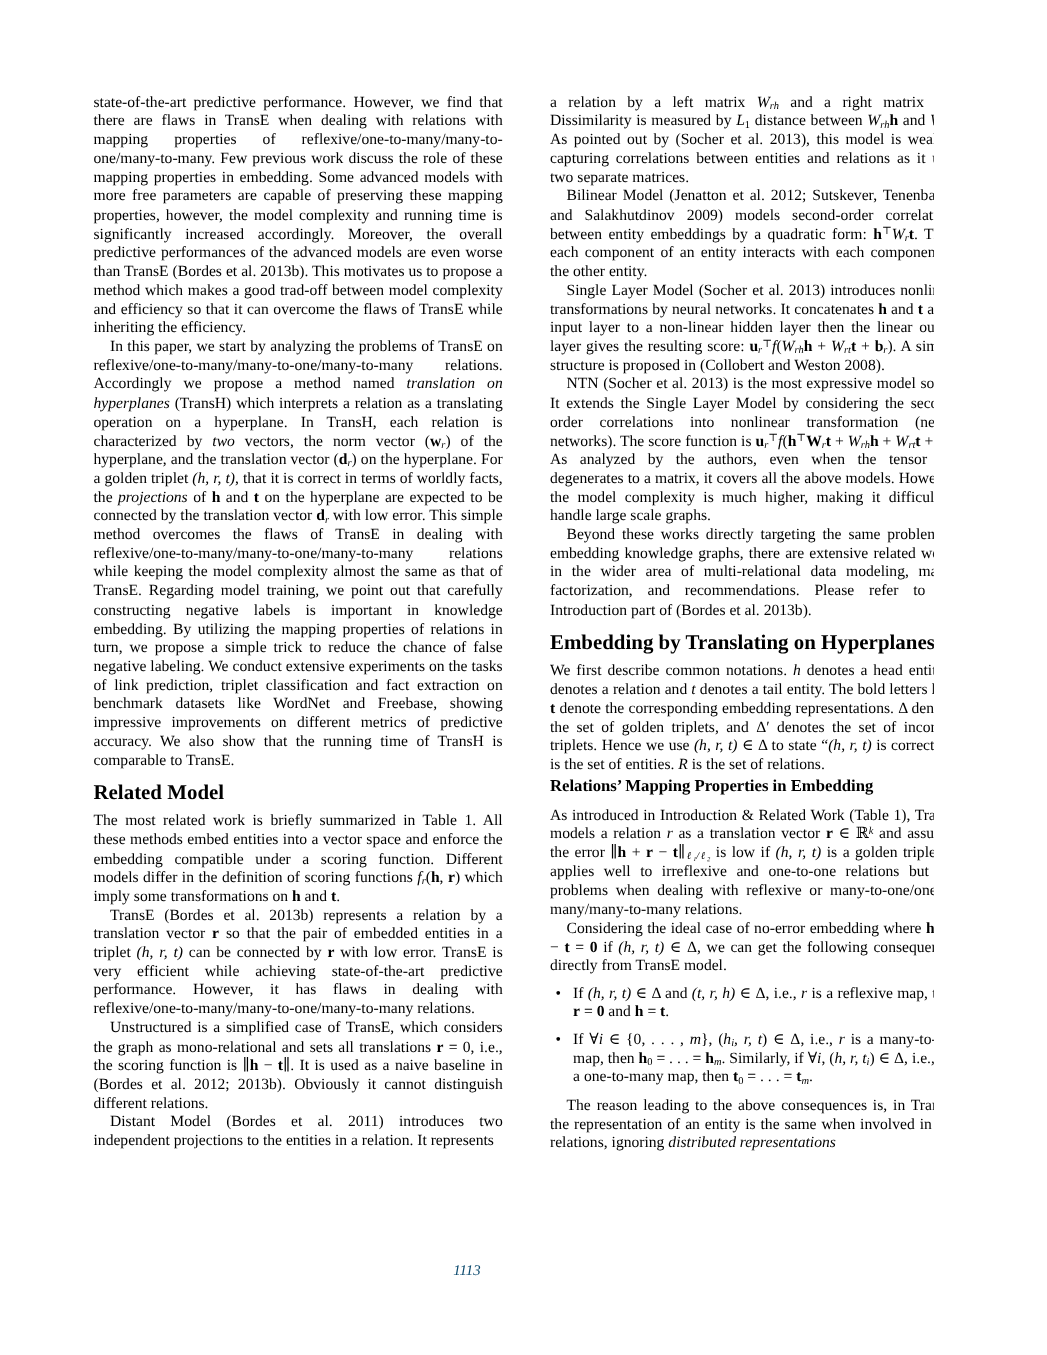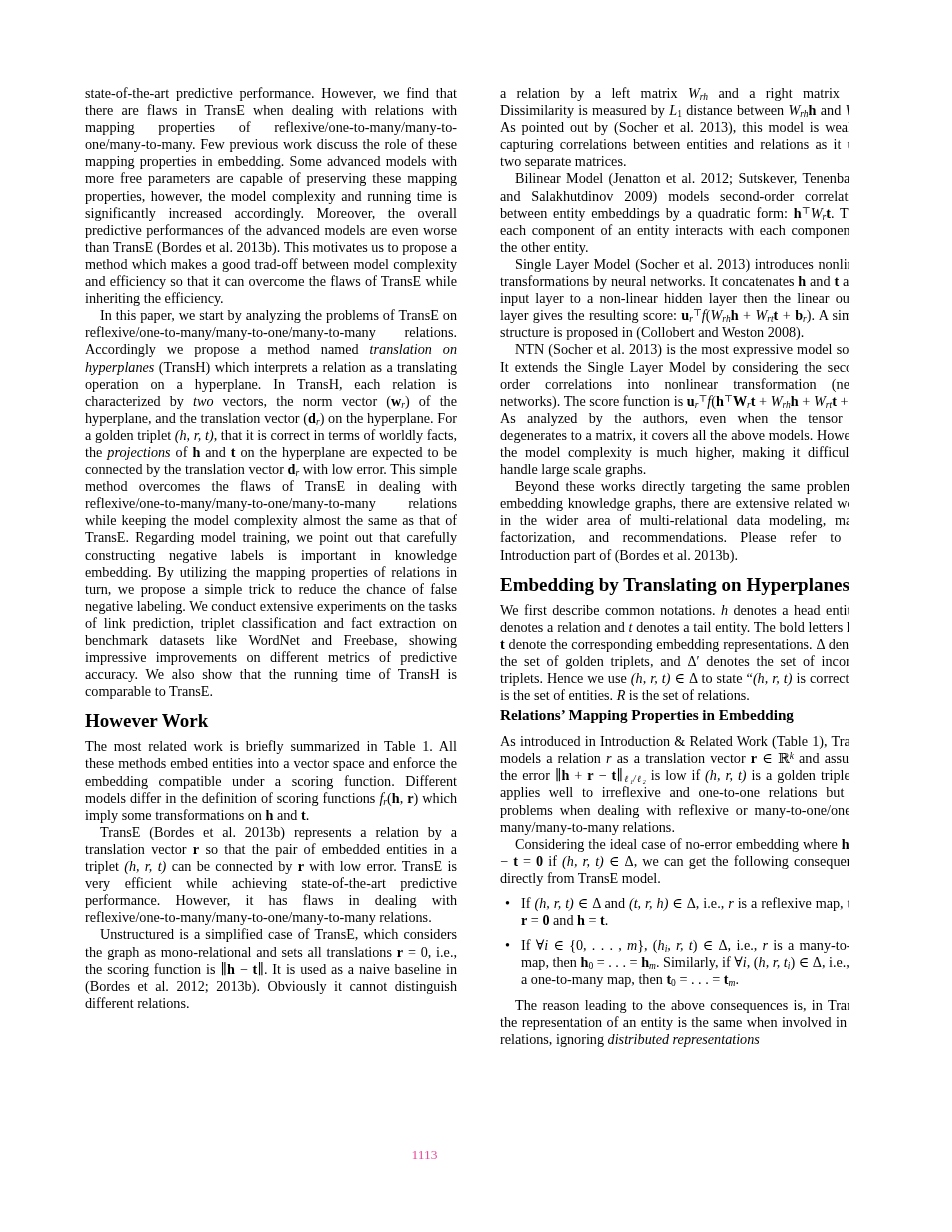--- a/index.html
+++ b/index.html
@@ -57,34 +57,36 @@
   sub { vertical-align: -0.22em; }
   sup { vertical-align: 0.42em; }
 
   .footer {
     position: absolute;
     left: 0;
     right: 0;
     top: 1147px;
     text-align: center;
     font-size: 13.5px;
-    color: #ec4899;
+    color: #0c4a6e;
+    font-style: italic;
   }
 </style>
 </head>
 <body>
 
 <div class="page">
   <div class="col col-left" id="col-left">
       <div class="blk-p"><span>state-of-the-art predictive performance. However, we find that there are flaws in TransE when dealing with relations with mapping properties of reflexive/one-to-many/many-to-one/many-to-many. Few previous work discuss the role of these mapping properties in embedding. Some advanced models with more free parameters are capable of preserving these mapping properties, however, the model complexity and running time is significantly increased accordingly. Moreover, the overall predictive performances of the advanced models are even worse than TransE (Bordes et al. 2013b). This motivates us to propose a method which makes a good trad-off between model complexity and efficiency so that it can overcome the flaws of TransE while inheriting the efficiency.</span></div>
       <div class="blk-p indent"><span>In this paper, we start by analyzing the problems of TransE on reflexive/one-to-many/many-to-one/many-to-many relations. Accordingly we propose a method named </span><span class="italic">translation on hyperplanes</span><span> (TransH) which interprets a relation as a translating operation on a hyperplane. In TransH, each relation is characterized by </span><span class="italic">two</span><span> vectors, the norm vector (</span><span class="mathbf">w</span><sub class="math">r</sub><span>) of the hyperplane, and the translation vector (</span><span class="mathbf">d</span><sub class="math">r</sub><span>) on the hyperplane. For a golden triplet </span><span class="math">(h, r, t)</span><span>, that it is correct in terms of worldly facts, the </span><span class="italic">projections</span><span> of </span><span class="mathbf">h</span><span> and </span><span class="mathbf">t</span><span> on the hyperplane are expected to be connected by the translation vector </span><span class="mathbf">d</span><sub class="math">r</sub><span> with low error. This simple method overcomes the flaws of TransE in dealing with reflexive/one-to-many/many-to-one/many-to-many relations while keeping the model complexity almost the same as that of TransE. Regarding model training, we point out that carefully constructing negative labels is important in knowledge embedding. By utilizing the mapping properties of relations in turn, we propose a simple trick to reduce the chance of false negative labeling. We conduct extensive experiments on the tasks of link prediction, triplet classification and fact extraction on benchmark datasets like WordNet and Freebase, showing impressive improvements on different metrics of predictive accuracy. We also show that the running time of TransH is comparable to TransE.</span></div>
-      <div class="blk-h1"><span>However Work</span></div>
+      <div class="blk-h1"><span>Related Model</span></div>
       <div class="blk-p"><span>The most related work is briefly summarized in Table 1. All these methods embed entities into a vector space and enforce the embedding compatible under a scoring function. Different models differ in the definition of scoring functions </span><span class="math">f</span><sub class="math">r</sub><span>(</span><span class="mathbf">h</span><span>, </span><span class="mathbf">r</span><span>)</span><span> which imply some transformations on </span><span class="mathbf">h</span><span> and </span><span class="mathbf">t</span><span>.</span></div>
       <div class="blk-p indent"><span class="bold">TransE (Bordes et al. 2013b)</span><span> represents a relation by a translation vector </span><span class="mathbf">r</span><span> so that the pair of embedded entities in a triplet </span><span class="math">(h, r, t)</span><span> can be connected by </span><span class="mathbf">r</span><span> with low error. TransE is very efficient while achieving state-of-the-art predictive performance. However, it has flaws in dealing with reflexive/one-to-many/many-to-one/many-to-many relations.</span></div>
       <div class="blk-p indent"><span class="bold">Unstructured</span><span> is a simplified case of TransE, which considers the graph as mono-relational and sets all translations </span><span class="mathbf">r</span><span> = 0, i.e., the scoring function is ∥</span><span class="mathbf">h</span><span> − </span><span class="mathbf">t</span><span>∥. It is used as a naive baseline in (Bordes et al. 2012; 2013b). Obviously it cannot distinguish different relations.</span></div>
+      <div class="blk-p indent"><span class="bold">Distant Model (Bordes et al. 2011)</span><span> introduces two independent projections to the entities in a relation. It represents</span></div>
     </div>
   <div class="col col-right" id="col-right">
       <div class="blk-p"><span>a relation by a left matrix </span><span class="math">W</span><sub class="math">rh</sub><span> and a right matrix </span><span class="math">W</span><sub class="math">rt</sub><span>. Dissimilarity is measured by </span><span class="math">L</span><sub>1</sub><span> distance between </span><span class="math">W</span><sub class="math">rh</sub><span class="mathbf">h</span><span> and </span><span class="math">W</span><sub class="math">rt</sub><span class="mathbf">t</span><span>. As pointed out by (Socher et al. 2013), this model is weak in capturing correlations between entities and relations as it uses two separate matrices.</span></div>
       <div class="blk-p indent"><span class="bold">Bilinear Model (Jenatton et al. 2012; Sutskever, Tenenbaum, and Salakhutdinov 2009)</span><span> models second-order correlations between entity embeddings by a quadratic form: </span><span class="mathbf">h</span><sup>⊤</sup><span class="math">W</span><sub class="math">r</sub><span class="mathbf">t</span><span>. Thus, each component of an entity interacts with each component of the other entity.</span></div>
       <div class="blk-p indent"><span class="bold">Single Layer Model (Socher et al. 2013)</span><span> introduces nonlinear transformations by neural networks. It concatenates </span><span class="mathbf">h</span><span> and </span><span class="mathbf">t</span><span> as an input layer to a non-linear hidden layer then the linear output layer gives the resulting score: </span><span class="mathbf">u</span><sub class="math">r</sub><sup>⊤</sup><span class="math">f</span><span>(</span><span class="math">W</span><sub class="math">rh</sub><span class="mathbf">h</span><span> + </span><span class="math">W</span><sub class="math">rt</sub><span class="mathbf">t</span><span> + </span><span class="mathbf">b</span><sub class="math">r</sub><span>). A similar structure is proposed in (Collobert and Weston 2008).</span></div>
       <div class="blk-p indent"><span class="bold">NTN (Socher et al. 2013)</span><span> is the most expressive model so far. It extends the Single Layer Model by considering the second-order correlations into nonlinear transformation (neural networks). The score function is </span><span class="mathbf">u</span><sub class="math">r</sub><sup>⊤</sup><span class="math">f</span><span>(</span><span class="mathbf">h</span><sup>⊤</sup><span class="mathbf">W</span><sub class="math">r</sub><span class="mathbf">t</span><span> + </span><span class="math">W</span><sub class="math">rh</sub><span class="mathbf">h</span><span> + </span><span class="math">W</span><sub class="math">rt</sub><span class="mathbf">t</span><span> + </span><span class="mathbf">b</span><sub class="math">r</sub><span>). As analyzed by the authors, even when the tensor </span><span class="mathbf">W</span><sub class="math">r</sub><span> degenerates to a matrix, it covers all the above models. However, the model complexity is much higher, making it difficult to handle large scale graphs.</span></div>
       <div class="blk-p indent"><span>Beyond these works directly targeting the same problem of embedding knowledge graphs, there are extensive related works in the wider area of multi-relational data modeling, matrix factorization, and recommendations. Please refer to the Introduction part of (Bordes et al. 2013b).</span></div>
       <div class="blk-h1"><span>Embedding by Translating on Hyperplanes</span></div>
       <div class="blk-p"><span>We first describe common notations. </span><span class="math">h</span><span> denotes a head entity, </span><span class="math">r</span><span> denotes a relation and </span><span class="math">t</span><span> denotes a tail entity. The bold letters </span><span class="mathbf">h</span><span>, </span><span class="mathbf">r</span><span>, </span><span class="mathbf">t</span><span> denote the corresponding embedding representations. Δ denotes the set of golden triplets, and Δ′ denotes the set of incorrect triplets. Hence we use </span><span class="math">(h, r, t)</span><span> ∈ Δ to state “</span><span class="math">(h, r, t)</span><span> is correct”. </span><span class="math">E</span><span> is the set of entities. </span><span class="math">R</span><span> is the set of relations.</span></div>
       <div class="blk-h2"><span>Relations’ Mapping Properties in Embedding</span></div>

